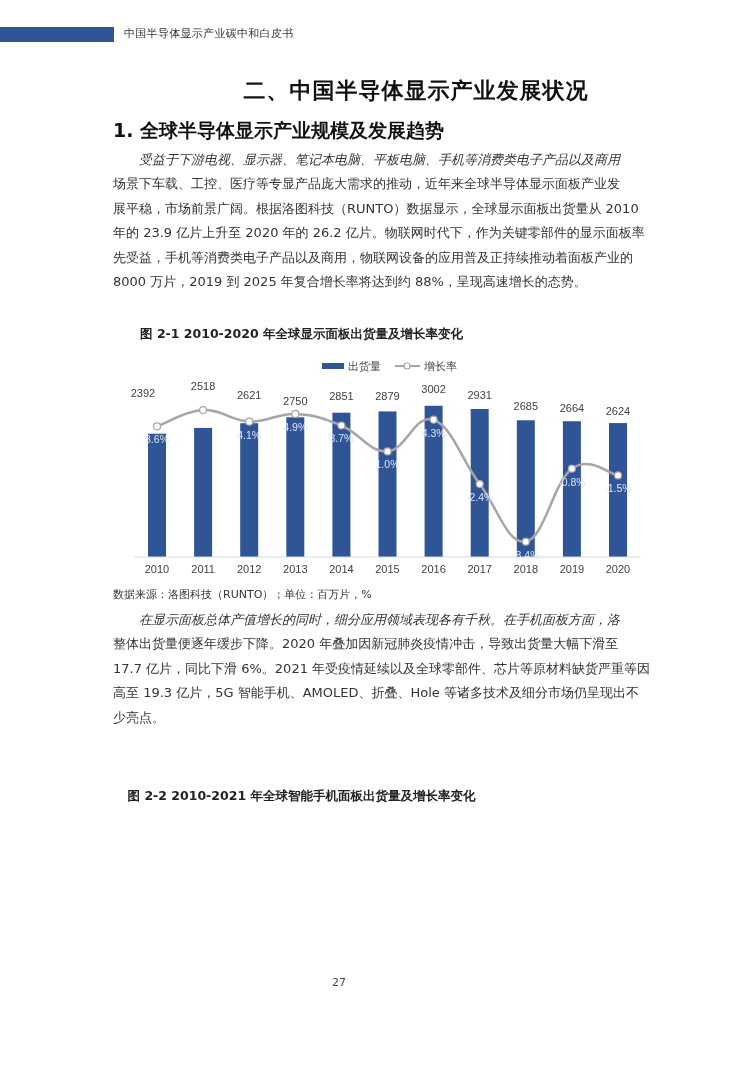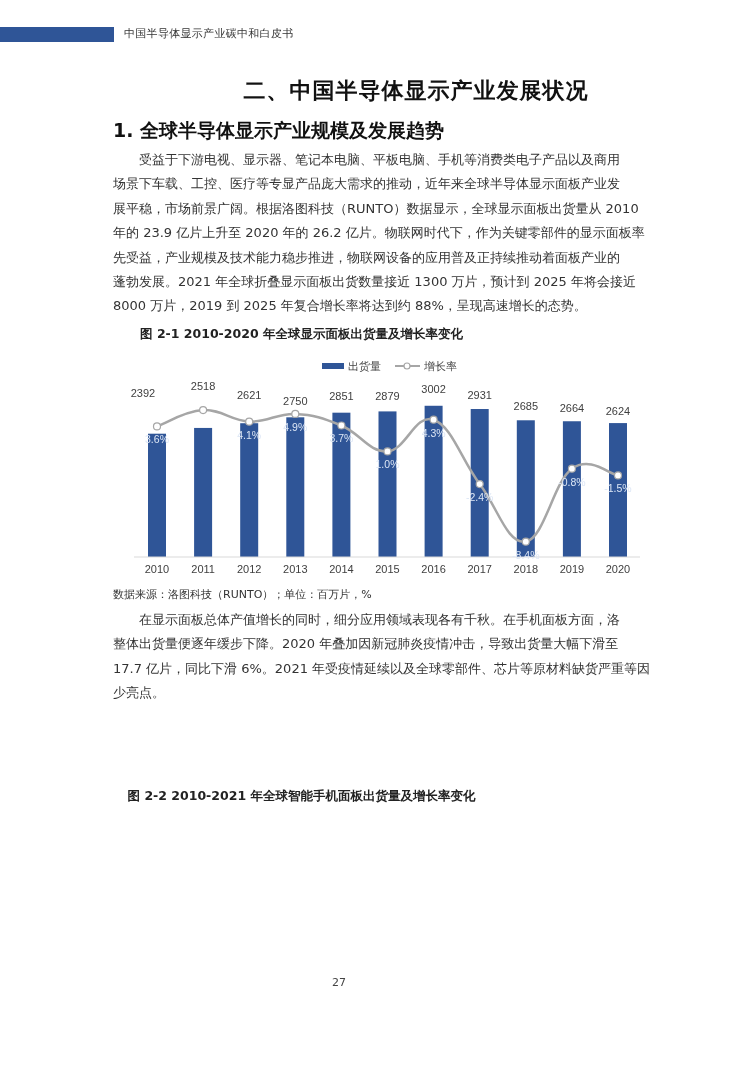--- a/index.html
+++ b/index.html
@@ -4,42 +4,41 @@
 <style>
   html, body { margin: 0; padding: 0; background: #ffffff; }
   body { width: 756px; height: 1068px; position: relative; overflow: hidden;
          font-family: "DejaVu Sans", "Liberation Sans", sans-serif; color: #222; }
   .hdr-bar { position: absolute; left: 0; top: 27px; width: 114px; height: 15px; background: #2f5597; }
   .hdr-text { position: absolute; left: 124px; top: 26px; font-size: 11px; color: #333; letter-spacing: 0.3px; }
   .h1 { position: absolute; left: 0; width: 756px; top: 76px; text-align: center; font-size: 22px; font-weight: bold; color: #111; letter-spacing: 1px; padding-left: 38px; }
   .h2 { position: absolute; left: 113px; top: 118px; font-size: 19px; font-weight: bold; color: #111; }
   .para { position: absolute; left: 113px; width: 530px; font-size: 13px; line-height: 24.4px; color: #333; text-align: justify; }
   .para .line { display: block; white-space: nowrap; }
-  .para .indent { padding-left: 26px; }
+  .para .indent { padding-left: 26px; font-style: italic; }
   .caption { position: absolute; left: 0; width: 603px; text-align: center; font-size: 12.5px; font-weight: bold; color: #222; }
   .source { position: absolute; left: 113px; top: 587px; font-size: 11px; color: #333; }
   .page-num { position: absolute; left: 0; width: 678px; top: 976px; text-align: center; font-size: 11px; color: #444; }
   svg text { font-family: "Liberation Sans", "DejaVu Sans", sans-serif; }
 </style>
 </head>
 <body>
 
 <div class="hdr-bar"></div>
 <div class="hdr-text">中国半导体显示产业碳中和白皮书</div>
 
 <div class="h1">二、中国半导体显示产业发展状况</div>
 <div class="h2">1. 全球半导体显示产业规模及发展趋势</div>
 
 <div class="para" style="top:148px;">
   <span class="line indent">受益于下游电视、显示器、笔记本电脑、平板电脑、手机等消费类电子产品以及商用</span>
   <span class="line">场景下车载、工控、医疗等专显产品庞大需求的推动，近年来全球半导体显示面板产业发</span>
   <span class="line">展平稳，市场前景广阔。根据洛图科技（RUNTO）数据显示，全球显示面板出货量从 2010</span>
   <span class="line">年的 23.9 亿片上升至 2020 年的 26.2 亿片。物联网时代下，作为关键零部件的显示面板率</span>
-  <span class="line">先受益，产业规模及技术能力稳步推进，物联网设备的应用普及正持续推动着面板产业的</span>
-  <span class="line">蓬勃发展。2021 年全球折叠显示面板出货数量接近 1300 万片，预计到 2025 年将会接近</span>
+  <span class="line">先受益，手机等消费类电子产品以及商用，物联网设备的应用普及正持续推动着面板产业的</span>
   <span class="line">8000 万片，2019 到 2025 年复合增长率将达到约 88%，呈现高速增长的态势。</span>
 </div>
 
 <div class="caption" style="top:326px;">图 2-1  2010-2020 年全球显示面板出货量及增长率变化</div>
 
 <svg style="position:absolute;left:0;top:0;" width="756" height="600" viewBox="0 0 756 600">
   <g id="legend">
       <rect x="322" y="363" width="22" height="6" fill="#2f5597"></rect>
       <text x="348" y="370" font-size="11" fill="#444">出货量</text>
       <line x1="395" y1="366" x2="420" y2="366" stroke="#a6a6a6" stroke-width="2"></line>
@@ -109,18 +108,19 @@
       <text x="618" y="573" font-size="11" fill="#404040" text-anchor="middle">2020</text>
     </g>
 </svg>
 
 <div class="source">数据来源：洛图科技（RUNTO）；单位：百万片，%</div>
 
 <div class="para" style="top:608px;">
   <span class="line indent">在显示面板总体产值增长的同时，细分应用领域表现各有千秋。在手机面板方面，洛</span>
   <span class="line">整体出货量便逐年缓步下降。2020 年叠加因新冠肺炎疫情冲击，导致出货量大幅下滑至</span>
   <span class="line">17.7 亿片，同比下滑 6%。2021 年受疫情延续以及全球零部件、芯片等原材料缺货严重等因</span>
+  <span class="line">高至 19.3 亿片，5G 智能手机、AMOLED、折叠、Hole 等诸多技术及细分市场仍呈现出不</span>
   <span class="line">少亮点。</span>
 </div>
 
 <div class="caption" style="top:788px;">图 2-2  2010-2021 年全球智能手机面板出货量及增长率变化</div>
 
 <div class="page-num">27</div>
 
 </body></html>

